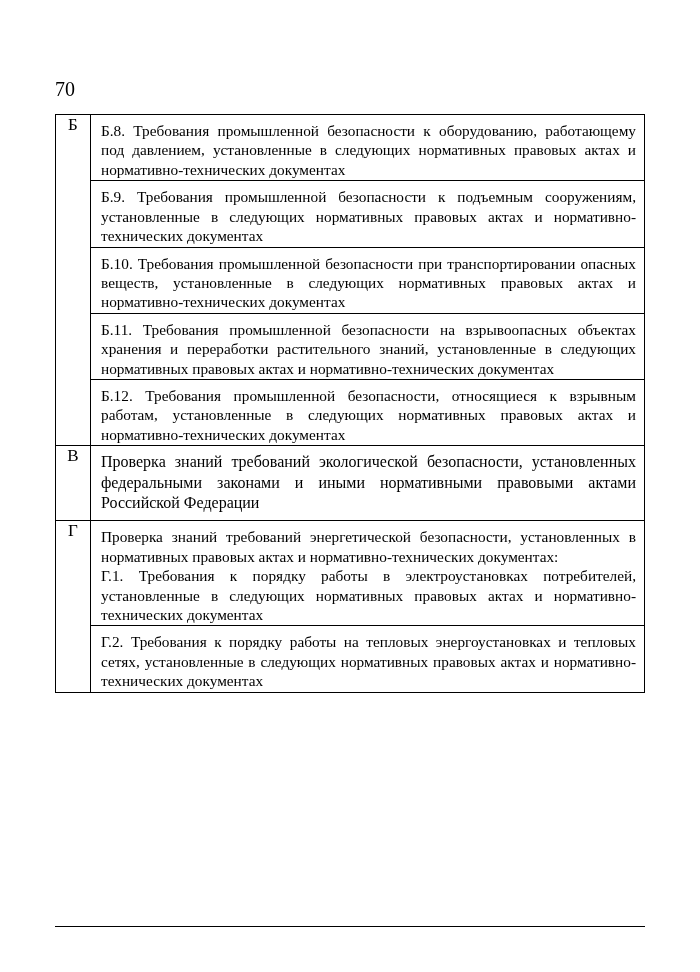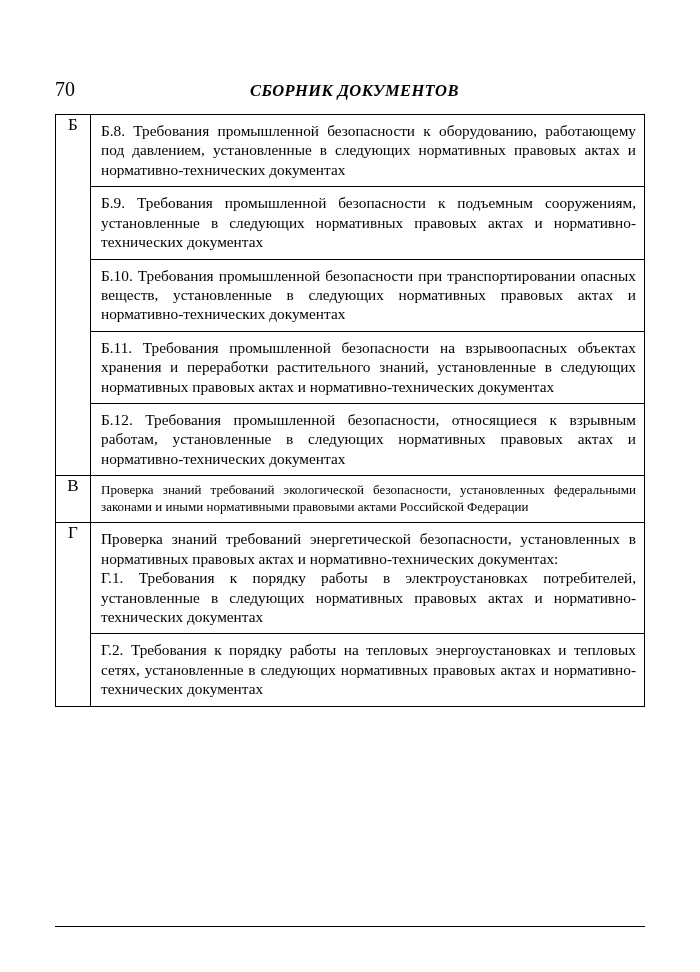--- a/index.html
+++ b/index.html
@@ -60,53 +60,52 @@
     width: 34px;
     text-align: center;
     vertical-align: middle;
     font-size: 17px;
     font-family: "Liberation Serif", serif;
   }
   td.content-cell {
     padding: 0;
   }
   .sub-item {
-    padding: 6px 8px 7px 10px;
+    padding: 6px 8px 1px 10px;
     font-size: 15.3px;
     line-height: 1.27;
     text-align: justify;
     border-bottom: 1.2px solid #000000;
     hyphens: manual;
   }
   .sub-item:last-child {
     border-bottom: none;
   }
   .single-text {
     padding: 6px 8px 7px 10px;
-    font-size: 13px;
+    font-size: 16px;
     line-height: 1.27;
     text-align: justify;
   }
   .bottom-rule {
     position: absolute;
     left: 55px;
     top: 910px;
     width: 590px;
     height: 0;
     border-top: 1.6px solid #000000;
   }
 </style>
 </head>
 <body>
 
 <div class="page">
 
   <div class="header">
     <span class="page-number">70</span>
-    <span class="header-title">СБОРНИК ДОКУМЕНТОВ</span>
   </div>
 
   <table class="doc-table">
     <tbody>
       <tr>
         <td class="letter-cell">Б</td>
         <td class="content-cell">
           <div class="sub-item">Б.8. Требования промышленной безопасности к оборудованию, работающему под давлением, установленные в следующих нормативных правовых актах и нормативно-технических документах</div>
           <div class="sub-item">Б.9. Требования промышленной безопасности к подъемным сооружениям, установленные в следующих нормативных правовых актах и нормативно-технических документах</div>
           <div class="sub-item">Б.10. Требования промышленной безопасности при транспортировании опасных веществ, установленные в следующих нормативных правовых актах и нормативно-технических документах</div>

